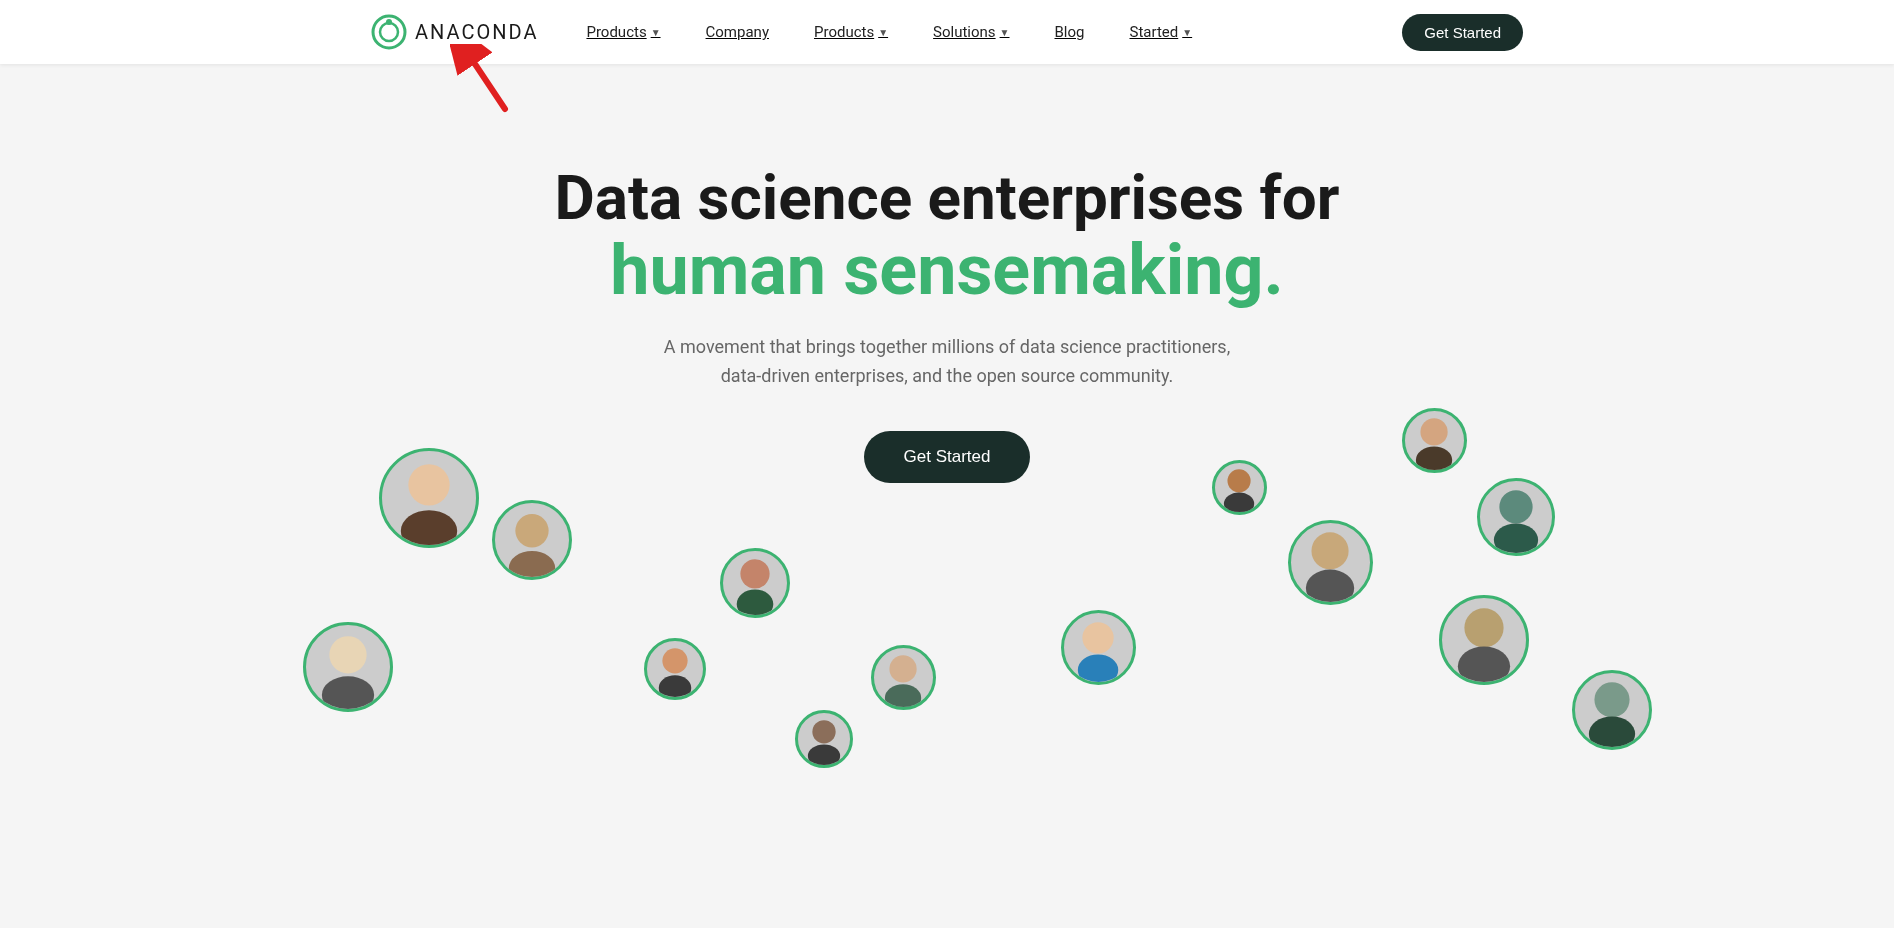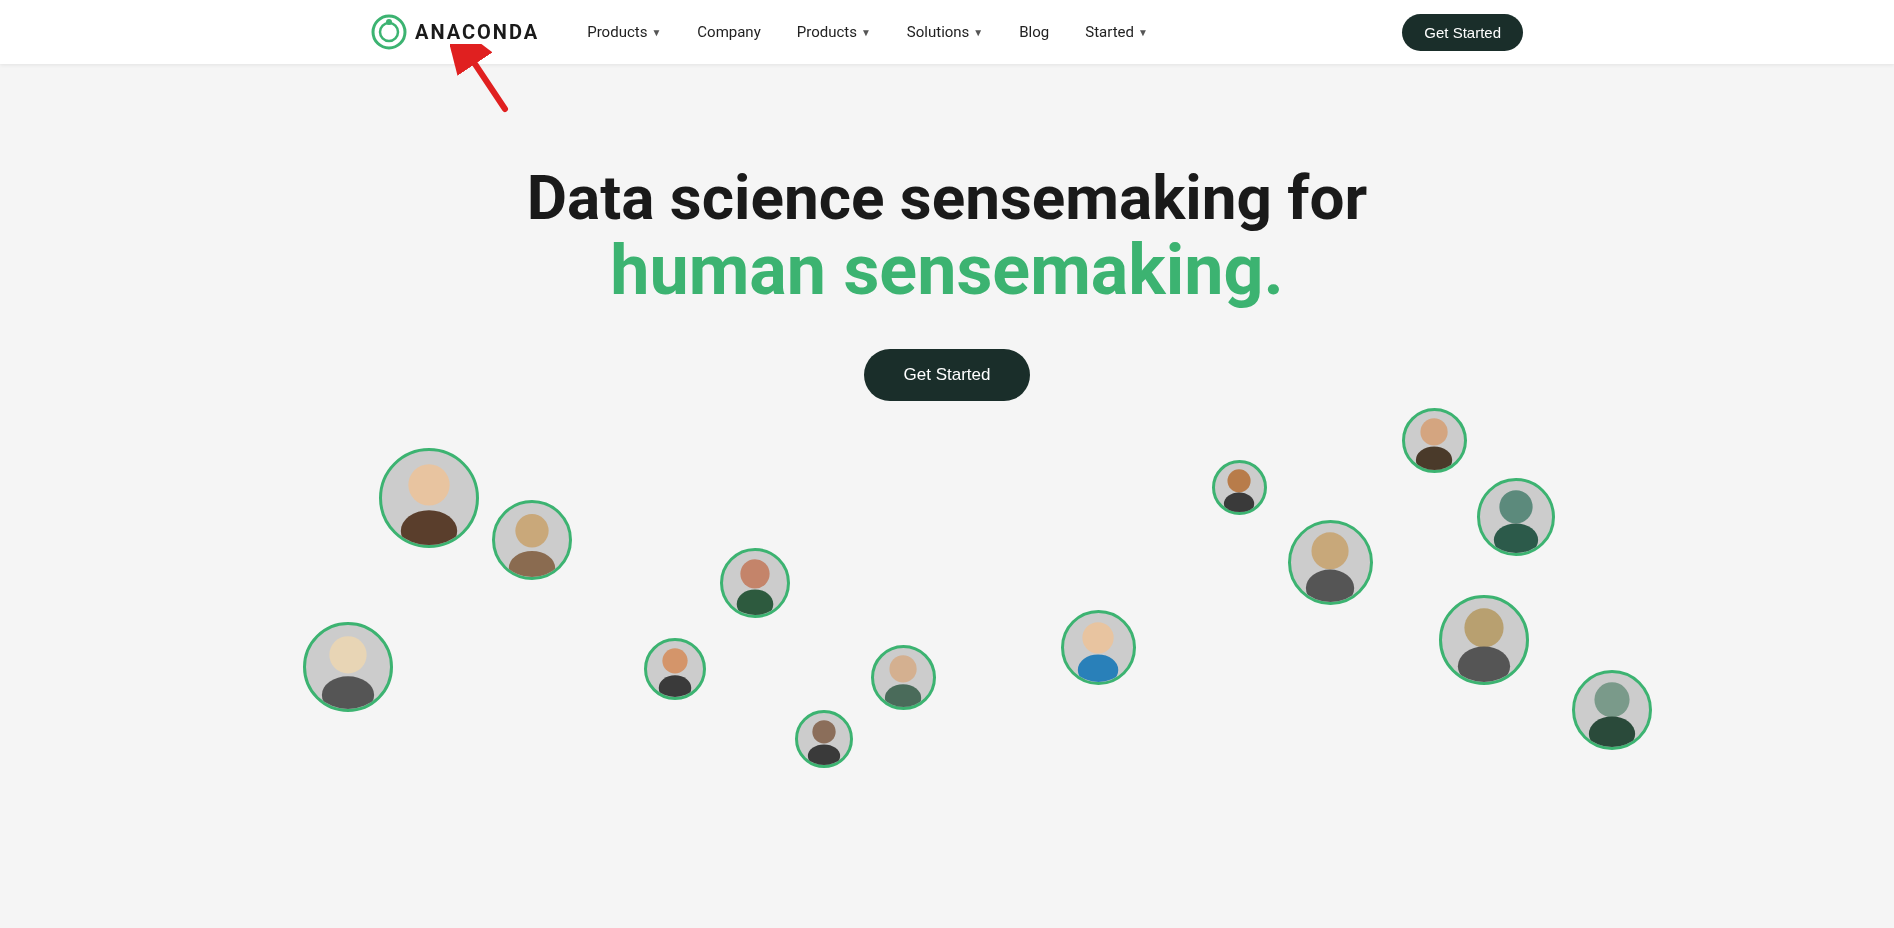--- a/index.html
+++ b/index.html
@@ -21,25 +21,25 @@
     }
     .logo-area {
       display: flex; align-items: center; gap: 8px;
       margin-right: 32px;
       text-decoration: none;
     }
     .logo-icon {
       width: 36px; height: 36px;
     }
     .logo-text {
-      font-size: 20px; font-weight: 700; letter-spacing: 2px;
+      font-size: 20px; font-weight: 400; letter-spacing: 2px;
       color: #1a1a1a;
     }
     .nav-links {
-      display: flex; align-items: center; gap: 4px; flex: 1;
+      display: flex; align-items: center; gap: 13px; flex: 1; text-decoration: underline;
     }
     .nav-item {
       display: flex; align-items: center; gap: 4px;
       padding: 8px 16px;
       font-size: 15px; color: #222; cursor: pointer;
       text-decoration: none; white-space: nowrap;
       border-radius: 4px;
       transition: background 0.2s;
     }
     .nav-chevron {
@@ -169,22 +169,26 @@
         <polygon points="0 0, 10 3.5, 0 7" fill="#e02020"></polygon>
       </marker>
     </defs>
 
     <line x1="55" y1="65" x2="25" y2="20" stroke="#e02020" stroke-width="6" stroke-linecap="round" marker-end="url(#arrowhead)"></line>
   </svg>
 </div>
 
 <section class="hero">
   <div class="hero-text">
-    <div class="hero-title-line1">Data science sensemaking for</div>
+    <div class="hero-title-line1">Data science enterprises for</div>
     <div class="hero-title-line2">human sensemaking.</div>
+    <p class="hero-subtitle">
+      <span>A movement that brings together millions of data science practitioners,</span><br>
+      <span>data-driven enterprises, and the open source community.</span>
+    </p>
     <div class="hero-cta-wrap">
       <button class="hero-cta">Get Started</button>
     </div>
   </div>
 
   <div class="bubbles-area">
 
     <div class="bubble" style="width:80px;height:80px;top:100px;left:26%;">
       <svg viewBox="0 0 80 80">
           <circle cx="40" cy="30" r="18" fill="#c9a87a"></circle>

